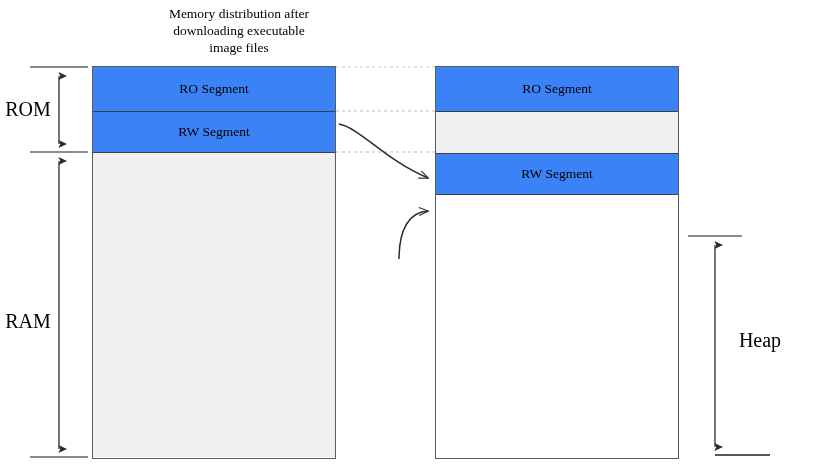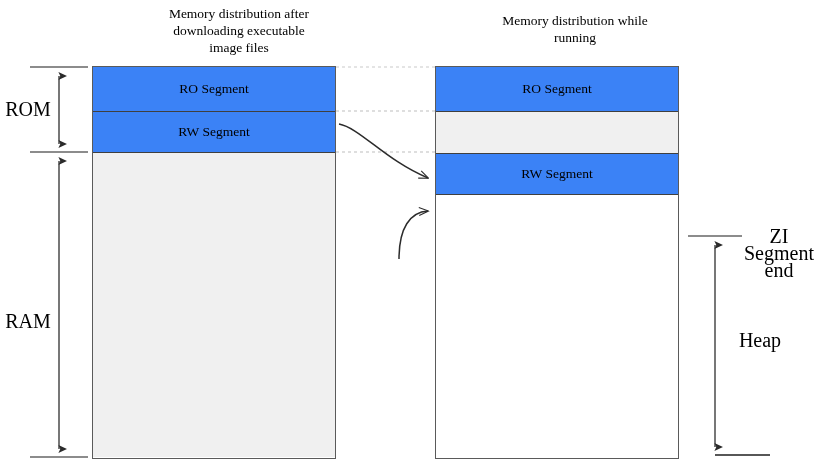--- a/index.html
+++ b/index.html
@@ -66,22 +66,20 @@
 </style>
 </head>
 <body>
 
 <div id="canvas">
 
   <div class="title" id="title-left">Memory distribution after
 downloading executable
 image files</div>
 
-  <div class="title" id="title-right">Memory distribution while
-running</div>
 
   <div class="memblock" id="left-block" style="left:92px; top:66px; width:244px; height:393px;">
     <div class="seg gray" style="left:0; top:0; width:100%; height:45px;">
       <span>RO Segment</span>
     </div>
     <div class="seg gray" style="left:0; top:45px; width:100%; height:41px;">
       <span>RW Segment</span>
     </div>
     <div class="seg light nobottom" style="left:0; top:86px; width:100%; height:304px;">
       <span></span>
@@ -97,22 +95,20 @@
     </div>
     <div class="seg gray" style="left:0; top:87px; width:100%; height:41px;">
       <span>RW Segment</span>
     </div>
   </div>
 
   <div class="sidelabel" id="label-rom" style="left:2px; top:101px; width:52px;">ROM</div>
 
   <div class="sidelabel" id="label-ram" style="left:2px; top:313px; width:52px;">RAM</div>
 
-  <div class="sidelabel" id="label-zi-end" style="left:730px; top:228px; width:98px;">ZI
-Segment end</div>
 
   <div class="sidelabel" id="label-heap" style="left:730px; top:332px; width:60px; text-align:center;">Heap</div>
 
   <svg class="overlay" viewBox="0 0 829 464">
     <defs>
       <marker id="arrow-up" markerWidth="9" markerHeight="9" refX="4.5" refY="8" orient="auto" markerUnits="userSpaceOnUse">
         <path d="M4.5,0 L0.6,8.6 L4.5,6.7 L8.4,8.6 Z" fill="#2b2b2b"></path>
       </marker>
       <marker id="arrow-down" markerWidth="9" markerHeight="9" refX="4.5" refY="8" orient="auto" markerUnits="userSpaceOnUse">
         <path d="M4.5,0 L0.6,8.6 L4.5,6.7 L8.4,8.6 Z" fill="#2b2b2b"></path>

